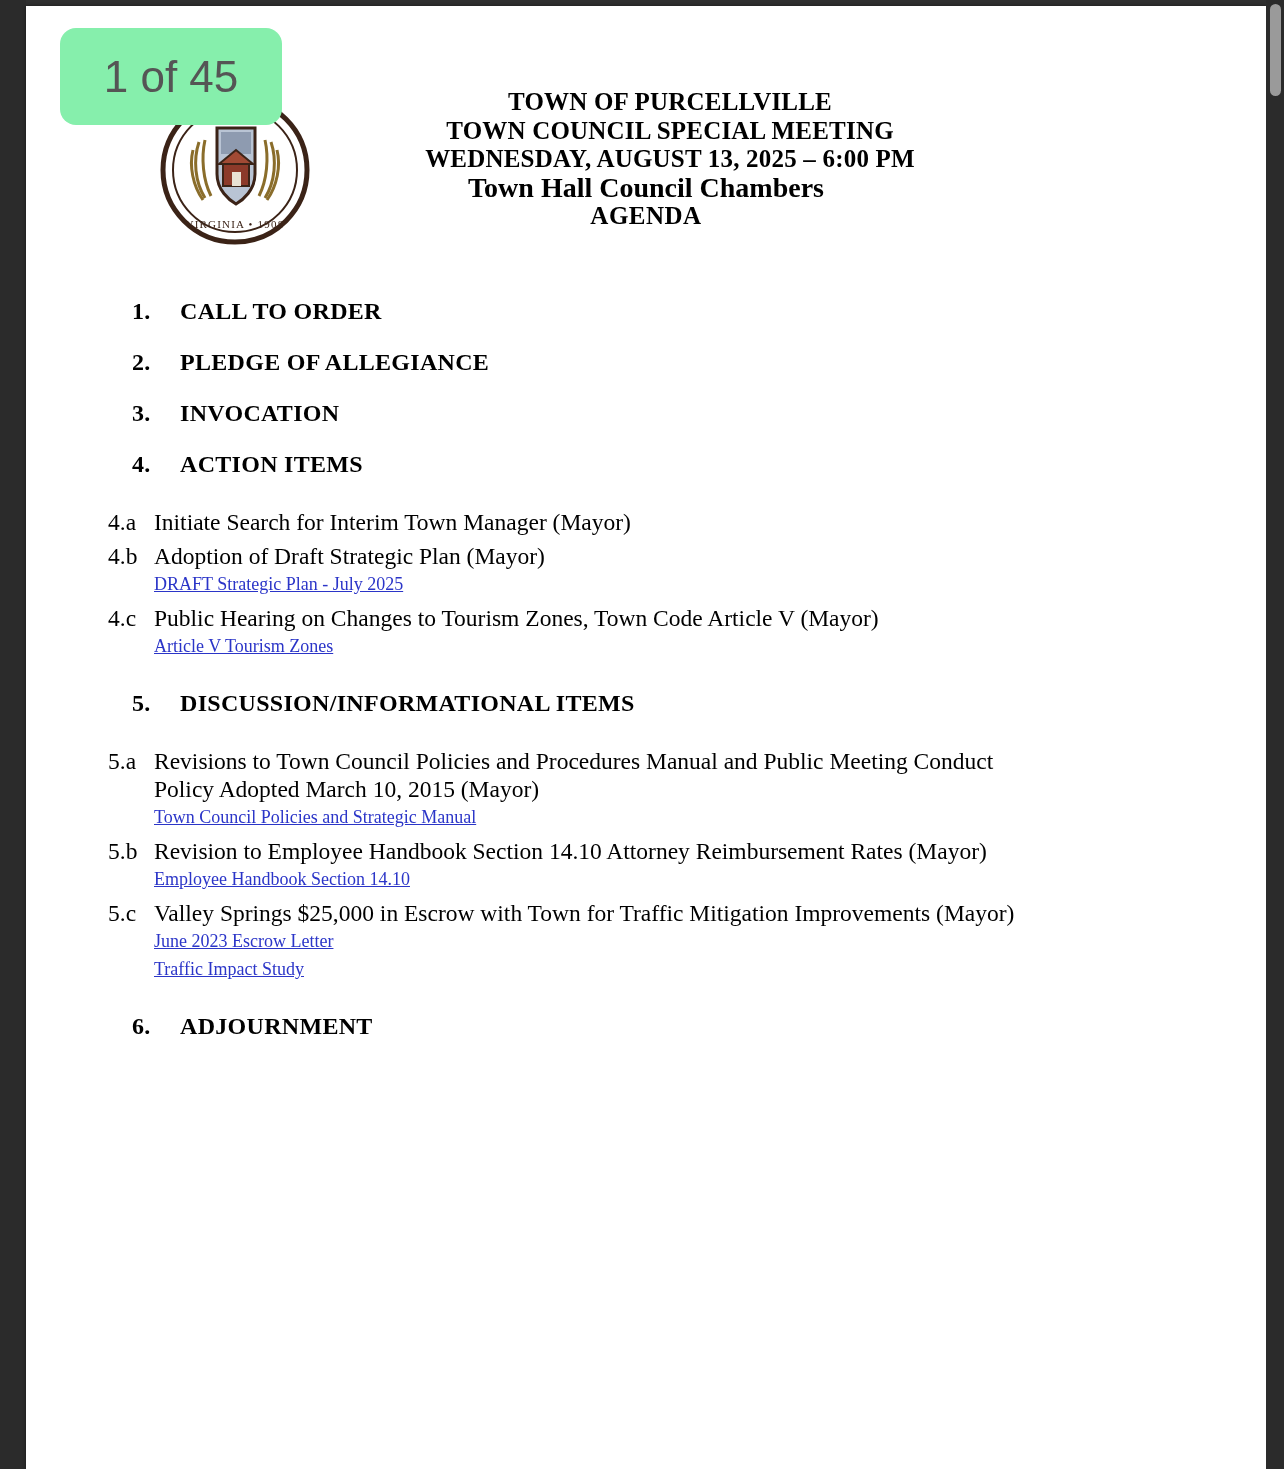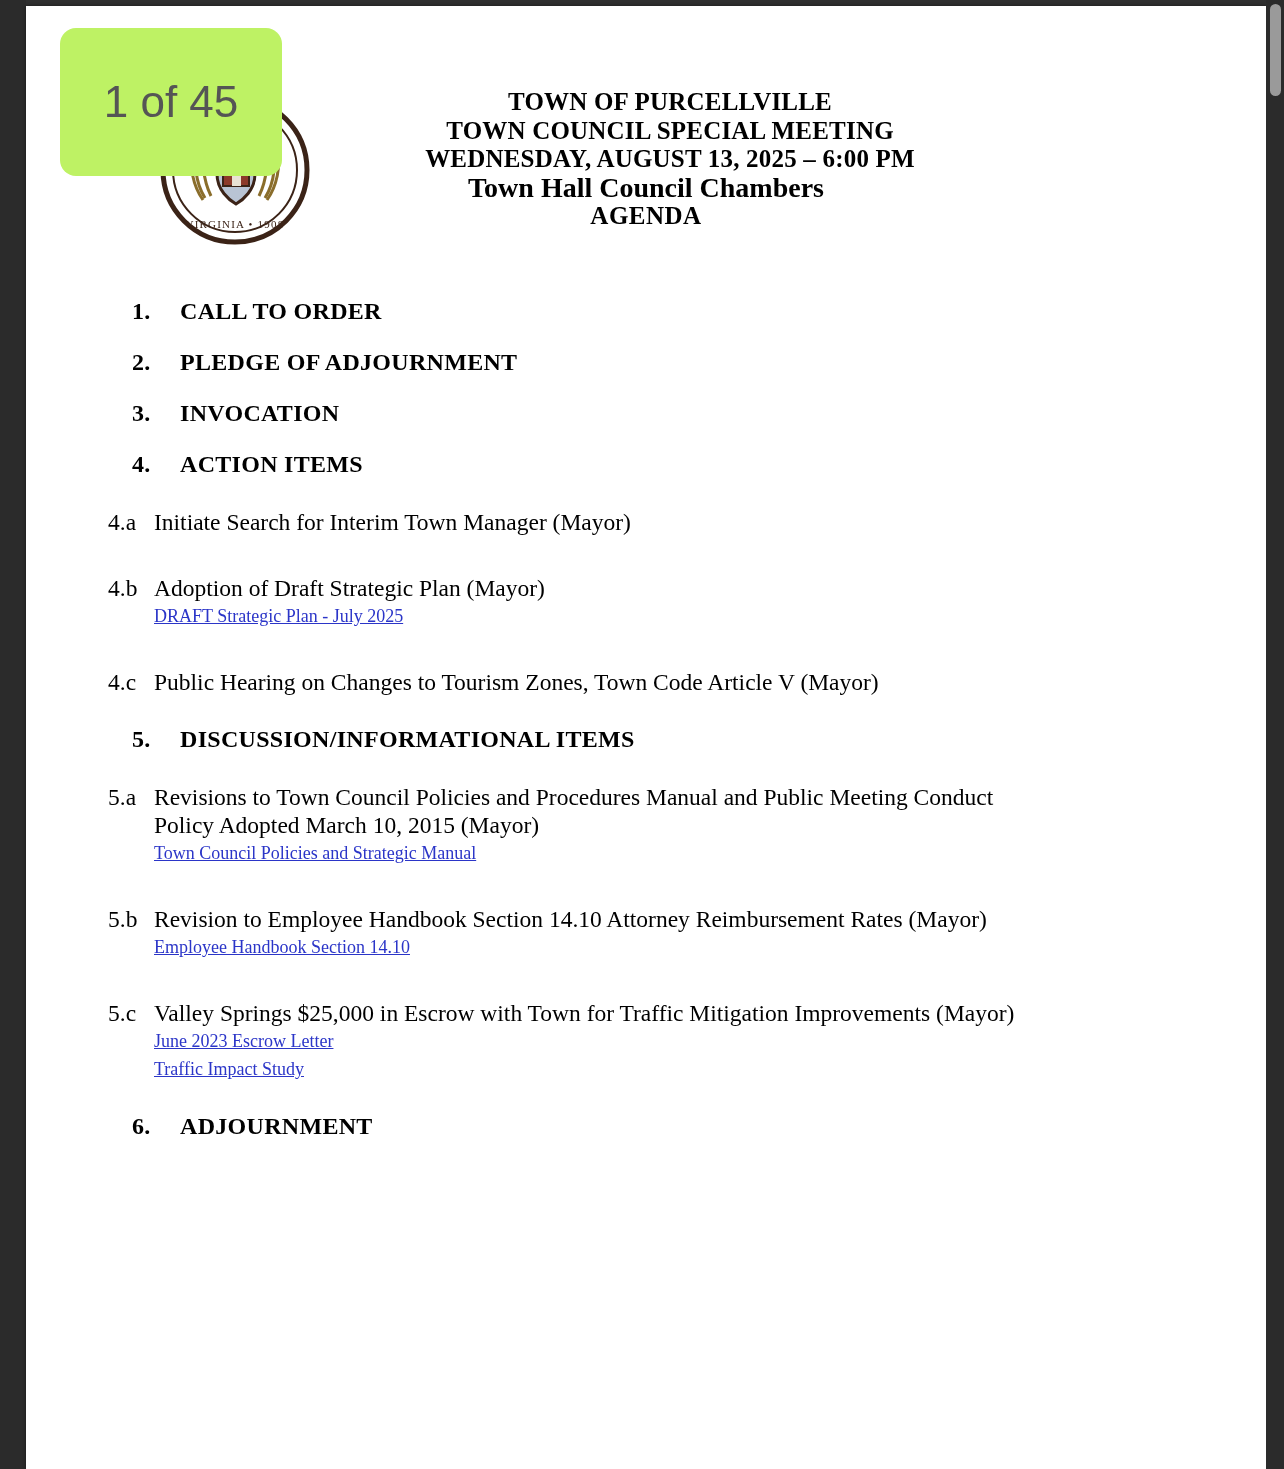--- a/index.html
+++ b/index.html
@@ -61,22 +61,22 @@
     border-radius: 6px;
     background: #9a9a9a;
   }
 
   
   .page-pill {
     position: absolute;
     left: 60px;
     top: 28px;
     width: 222px;
-    height: 148px;
-    background: #bef264;
+    height: 97px;
+    background: #86efac;
     border-radius: 16px;
     display: flex;
     align-items: center;
     justify-content: center;
     color: #555555;
     font-family: "Liberation Sans", sans-serif;
     font-size: 44px;
     z-index: 20;
   }
 
@@ -140,21 +140,21 @@
     width: 48px;
     padding-left: 106px;
     box-sizing: content-box;
   }
   .top-item .label {
     padding-left: 0px;
   }
 
   .sub-item {
     display: flex;
-    margin-top: 38px;
+    margin-top: 6px;
     font-size: 23.5px;
     color: #000;
     line-height: 28px;
   }
   .sub-item .sub-num {
     width: 46px;
     padding-left: 82px;
     box-sizing: content-box;
     white-space: nowrap;
   }
@@ -219,21 +219,21 @@
 
     <div class="agenda">
 
       <div class="top-item">
         <span class="num">1.</span>
         <span class="label">CALL TO ORDER</span>
       </div>
 
       <div class="top-item">
         <span class="num">2.</span>
-        <span class="label">PLEDGE OF ADJOURNMENT</span>
+        <span class="label">PLEDGE OF ALLEGIANCE</span>
       </div>
 
       <div class="top-item">
         <span class="num">3.</span>
         <span class="label">INVOCATION</span>
       </div>
 
       <div class="top-item">
         <span class="num">4.</span>
         <span class="label">ACTION ITEMS</span>
@@ -251,20 +251,21 @@
         <span class="sub-body">
           <span class="sub-text">Adoption of Draft Strategic Plan (Mayor)</span>
           <a class="attach" href="#">DRAFT Strategic Plan - July 2025</a>
         </span>
       </div>
 
       <div class="sub-item">
         <span class="sub-num">4.c</span>
         <span class="sub-body">
           <span class="sub-text">Public Hearing on Changes to Tourism Zones, Town Code Article V (Mayor)</span>
+          <a class="attach" href="#">Article V Tourism Zones</a>
         </span>
       </div>
 
       <div class="top-item spacer-top">
         <span class="num">5.</span>
         <span class="label">DISCUSSION/INFORMATIONAL ITEMS</span>
       </div>
 
       <div class="sub-item spacer-top">
         <span class="sub-num">5.a</span>

